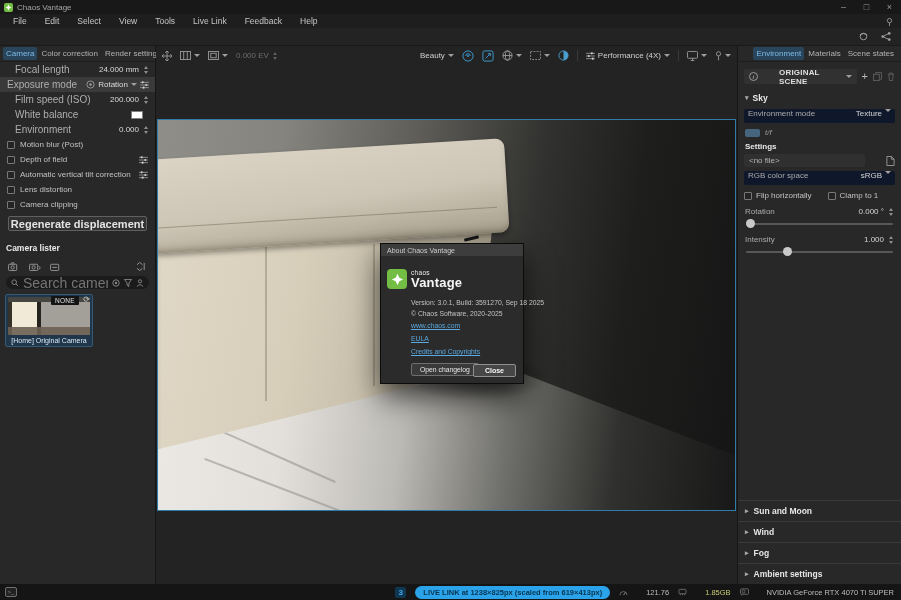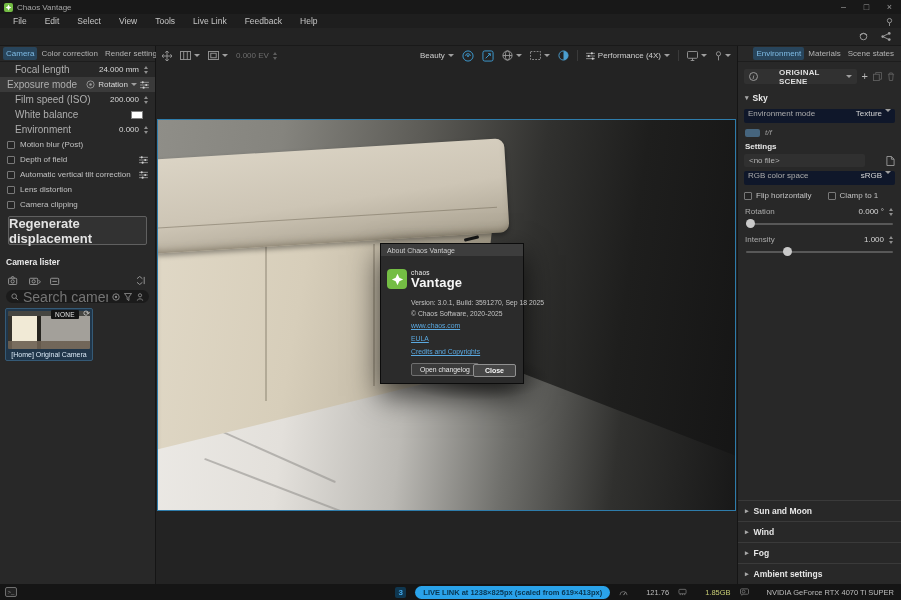--- a/index.html
+++ b/index.html
@@ -34,21 +34,21 @@
   .ptab{padding:2px 3px;font-size:8px;color:#b3b3b3;border-radius:2px;white-space:nowrap}
   .ptab.active{color:#7fbce6;background:#28455c}
   .sechdr{display:flex;align-items:center;gap:4px;padding:8px 6px 6px;color:#eaeaea;font-weight:bold;font-size:8.5px}
   .prow{display:flex;align-items:center;height:15px;padding:0 6px;gap:3px}
   .prow .lbl{flex:1;color:#aeaeae;font-size:10px;padding-left:9px;white-space:nowrap}
   .prow .val{color:#dadada;font-size:8px;white-space:nowrap}
   .prow.hl{background:#3a3a3a}
   .swatch{width:12px;height:8px;background:#ffffff;border:1px solid #808080;margin-right:6px}
   .cbrow{display:flex;align-items:center;height:15px;padding:0 7px;gap:5px}
   .cbrow .lbl{flex:1;font-size:8px;color:#c2c2c2;white-space:nowrap}
-  .regen{margin:4px 8px 0;height:29px;border:1px solid #606060;background:#323232;color:#e4e4e4;font-size:13px;
+  .regen{margin:4px 8px 0;height:15px;border:1px solid #606060;background:#323232;color:#e4e4e4;font-size:11px;
          display:flex;align-items:center;justify-content:center;border-radius:2px;font-weight:bold}
   .lister-icons{display:flex;align-items:center;gap:9px;padding:3px 8px 2px}
   .flexspacer{flex:1}
   .search{margin:3px 6px 0;height:13px;background:#1b1b1b;border-radius:8px;display:flex;align-items:center;padding:0 5px;gap:4px}
   .search input{flex:1;min-width:0;background:transparent;border:0;outline:0;color:#b8b8b8;font-size:14px;font-family:"Liberation Sans",sans-serif}
   .camcard{position:relative;margin:5px 0 0 5px;width:88px;background:#20364a;border:1px solid #355a76;border-radius:2px;padding:2px 2px 0}
   .camthumb{position:relative;height:38px;border-radius:1px;
     background:
       linear-gradient(180deg,transparent 0 78%, rgba(108,96,82,.9) 78%),
       linear-gradient(180deg,#454541 0 12%,transparent 12%),

